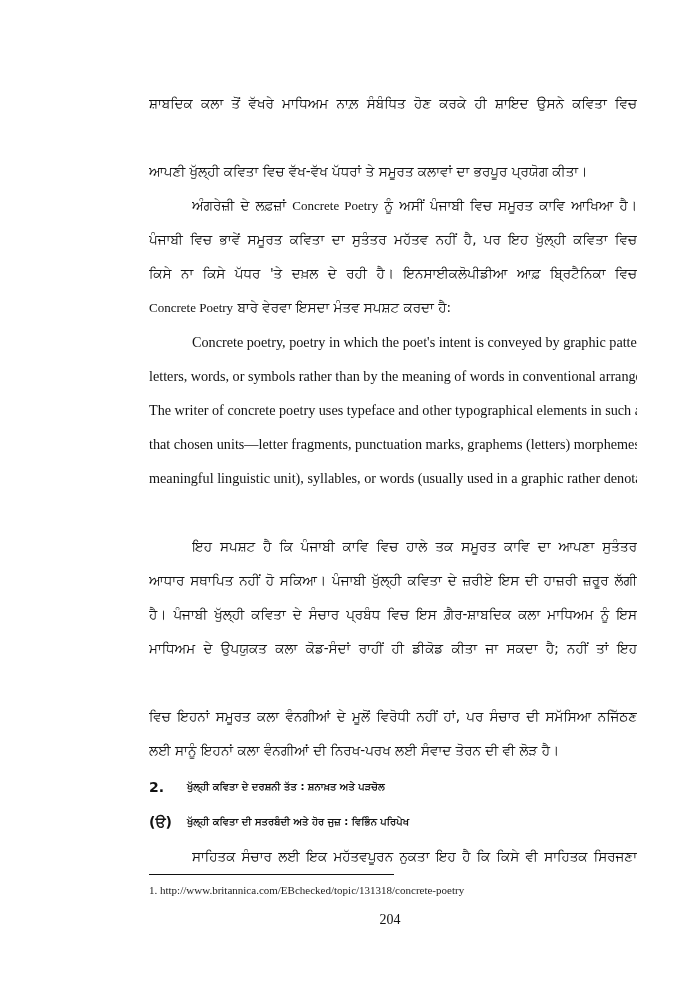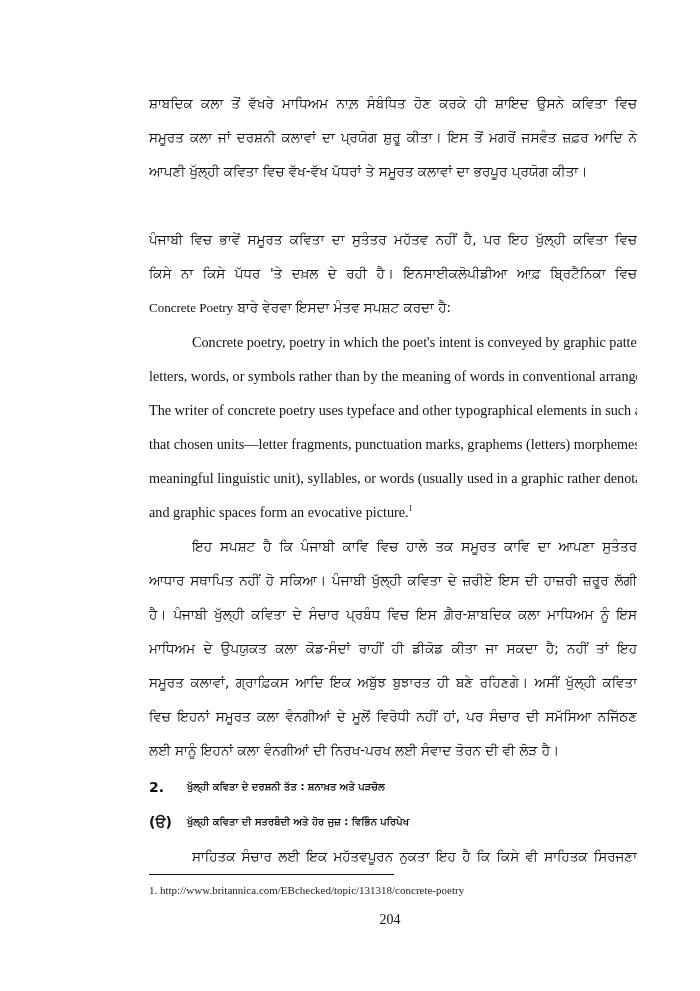--- a/index.html
+++ b/index.html
@@ -96,42 +96,44 @@
       box-sizing: border-box;
     }
     sup { font-size: 8px; vertical-align: super; line-height: 0; }
   </style>
 </head>
 <body>
 
 <div class="page">
 
   <div class="line" style="top:91px">ਸ਼ਾਬਦਿਕ ਕਲਾ ਤੋਂ ਵੱਖਰੇ ਮਾਧਿਅਮ ਨਾਲ਼ ਸੰਬੰਧਿਤ ਹੋਣ ਕਰਕੇ ਹੀ ਸ਼ਾਇਦ ਉਸਨੇ ਕਵਿਤਾ ਵਿਚ</div>
-  <div class="line" style="top:125px">ਸਮੂਰਤ ਕਲਾ ਜਾਂ ਦਰਸ਼ਨੀ ਕਲਾਵਾਂ ਦਾ ਪ੍ਰਯੋਗ ਸ਼ੁਰੂ ਕੀਤਾ। ਇਸ ਤੋਂ ਮਗਰੋਂ ਜਸਵੰਤ ਜ਼ਫ਼ਰ ਆਦਿ ਨੇ</div>
   <div class="line last" style="top:159px">ਆਪਣੀ ਖੁੱਲ੍ਹੀ ਕਵਿਤਾ ਵਿਚ ਵੱਖ-ਵੱਖ ਪੱਧਰਾਂ ਤੇ ਸਮੂਰਤ ਕਲਾਵਾਂ ਦਾ ਭਰਪੂਰ ਪ੍ਰਯੋਗ ਕੀਤਾ।</div>
 
+  <div class="line indent" style="top:193px">
+    <span>ਅੰਗਰੇਜ਼ੀ ਦੇ ਲਫ਼ਜ਼ਾਂ</span>
+    <span class="en">Concrete Poetry</span>
+    <span>ਨੂੰ ਅਸੀਂ ਪੰਜਾਬੀ ਵਿਚ ਸਮੂਰਤ ਕਾਵਿ ਆਖਿਆ ਹੈ।</span>
+  </div>
   <div class="line" style="top:227px">ਪੰਜਾਬੀ ਵਿਚ ਭਾਵੇਂ ਸਮੂਰਤ ਕਵਿਤਾ ਦਾ ਸੁਤੰਤਰ ਮਹੱਤਵ ਨਹੀਂ ਹੈ, ਪਰ ਇਹ ਖੁੱਲ੍ਹੀ ਕਵਿਤਾ ਵਿਚ</div>
   <div class="line" style="top:261px">ਕਿਸੇ ਨਾ ਕਿਸੇ ਪੱਧਰ 'ਤੇ ਦਖ਼ਲ ਦੇ ਰਹੀ ਹੈ। ਇਨਸਾਈਕਲੋਪੀਡੀਆ ਆਫ਼ ਬ੍ਰਿਟੈਨਿਕਾ ਵਿਚ</div>
   <div class="line last" style="top:295px">
     <span class="en">Concrete Poetry</span>
     <span>ਬਾਰੇ ਵੇਰਵਾ ਇਸਦਾ ਮੰਤਵ ਸਪਸ਼ਟ ਕਰਦਾ ਹੈ:</span>
   </div>
 
   <div class="line indent quote" style="top:330px">Concrete poetry, poetry in which the poet's intent is conveyed by graphic patterns of</div>
   <div class="line quote" style="top:364px">letters, words, or symbols rather than by the meaning of words in conventional arrangement.</div>
   <div class="line quote" style="top:398px">The writer of concrete poetry uses typeface and other typographical elements in such a way</div>
   <div class="line quote" style="top:432px">that chosen units—letter fragments, punctuation marks, graphems (letters) morphemes (any</div>
   <div class="line quote" style="top:466px">meaningful linguistic unit), syllables, or words (usually used in a graphic rather denotative sense)-</div>
-  <div class="line quote last" style="top:500px"><span>and graphic spaces form an evocative picture.</span><sup>1</sup></div>
 
   <div class="line indent" style="top:534px">ਇਹ ਸਪਸ਼ਟ ਹੈ ਕਿ ਪੰਜਾਬੀ ਕਾਵਿ ਵਿਚ ਹਾਲੇ ਤਕ ਸਮੂਰਤ ਕਾਵਿ ਦਾ ਆਪਣਾ ਸੁਤੰਤਰ</div>
   <div class="line" style="top:568px">ਆਧਾਰ ਸਥਾਪਿਤ ਨਹੀਂ ਹੋ ਸਕਿਆ। ਪੰਜਾਬੀ ਖੁੱਲ੍ਹੀ ਕਵਿਤਾ ਦੇ ਜ਼ਰੀਏ ਇਸ ਦੀ ਹਾਜ਼ਰੀ ਜ਼ਰੂਰ ਲੱਗੀ</div>
   <div class="line" style="top:636px">ਮਾਧਿਅਮ ਦੇ ਉਪਯੁਕਤ ਕਲਾ ਕੋਡ-ਸੰਦਾਂ ਰਾਹੀਂ ਹੀ ਡੀਕੋਡ ਕੀਤਾ ਜਾ ਸਕਦਾ ਹੈ; ਨਹੀਂ ਤਾਂ ਇਹ</div>
   <div class="line" style="top:602px">ਹੈ। ਪੰਜਾਬੀ ਖੁੱਲ੍ਹੀ ਕਵਿਤਾ ਦੇ ਸੰਚਾਰ ਪ੍ਰਬੰਧ ਵਿਚ ਇਸ ਗ਼ੈਰ-ਸ਼ਾਬਦਿਕ ਕਲਾ ਮਾਧਿਅਮ ਨੂੰ ਇਸ</div>
-  <div class="line" style="top:670px">ਸਮੂਰਤ ਕਲਾਵਾਂ, ਗ੍ਰਾਫ਼ਿਕਸ ਆਦਿ ਇਕ ਅਬੁੱਝ ਬੁਝਾਰਤ ਹੀ ਬਣੇ ਰਹਿਣਗੇ। ਅਸੀਂ ਖੁੱਲ੍ਹੀ ਕਵਿਤਾ</div>
   <div class="line last" style="top:738px">ਲਈ ਸਾਨੂੰ ਇਹਨਾਂ ਕਲਾ ਵੰਨਗੀਆਂ ਦੀ ਨਿਰਖ-ਪਰਖ ਲਈ ਸੰਵਾਦ ਤੋਰਨ ਦੀ ਵੀ ਲੋੜ ਹੈ।</div>
   <div class="line" style="top:704px">ਵਿਚ ਇਹਨਾਂ ਸਮੂਰਤ ਕਲਾ ਵੰਨਗੀਆਂ ਦੇ ਮੂਲੋਂ ਵਿਰੋਧੀ ਨਹੀਂ ਹਾਂ, ਪਰ ਸੰਚਾਰ ਦੀ ਸਮੱਸਿਆ ਨਜਿੱਠਣ</div>
 
   <div class="heading-num" style="top:775px">2.</div>
   <div class="heading-text" style="top:775px">ਖੁੱਲ੍ਹੀ ਕਵਿਤਾ ਦੇ ਦਰਸ਼ਨੀ ਤੱਤ : ਸ਼ਨਾਖ਼ਤ ਅਤੇ ਪੜਚੋਲ</div>
 
   <div class="heading-num" style="top:810px">(ੳ)</div>
   <div class="heading-text" style="top:810px">ਖੁੱਲ੍ਹੀ ਕਵਿਤਾ ਦੀ ਸਤਰਬੰਦੀ ਅਤੇ ਹੋਰ ਜੁਜ਼ : ਵਿਭਿੰਨ ਪਰਿਪੇਖ</div>
 
   <div class="line indent" style="top:844px">ਸਾਹਿਤਕ ਸੰਚਾਰ ਲਈ ਇਕ ਮਹੱਤਵਪੂਰਨ ਨੁਕਤਾ ਇਹ ਹੈ ਕਿ ਕਿਸੇ ਵੀ ਸਾਹਿਤਕ ਸਿਰਜਣਾ</div>

